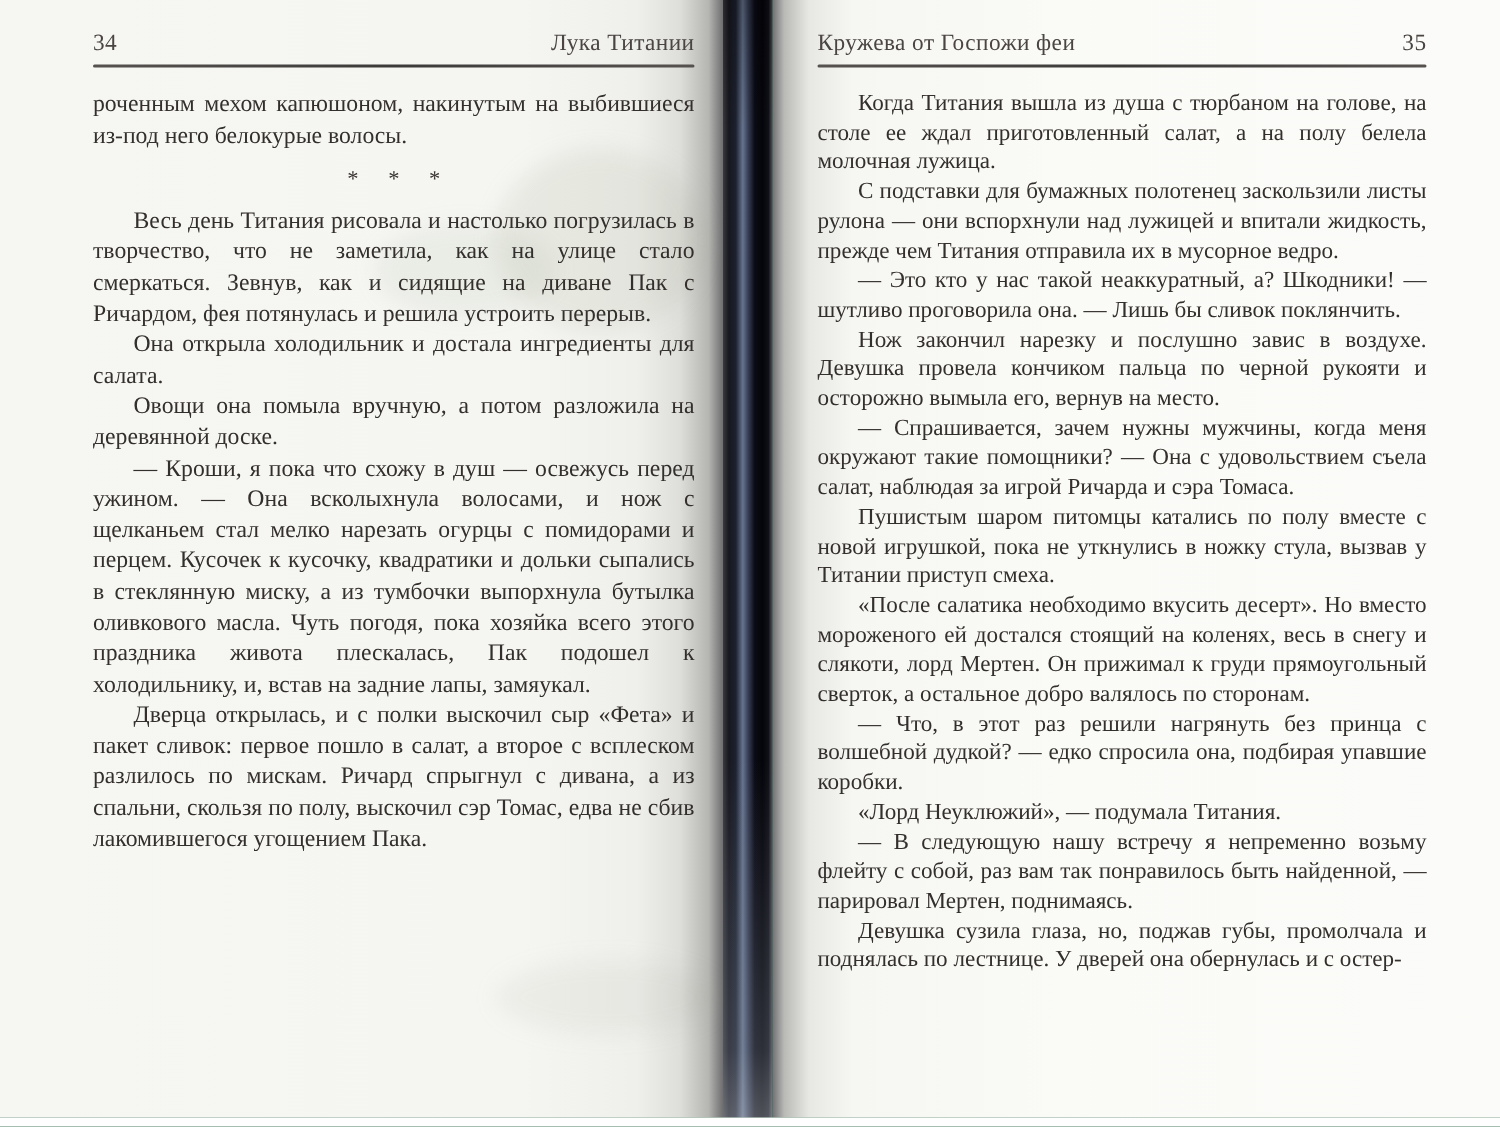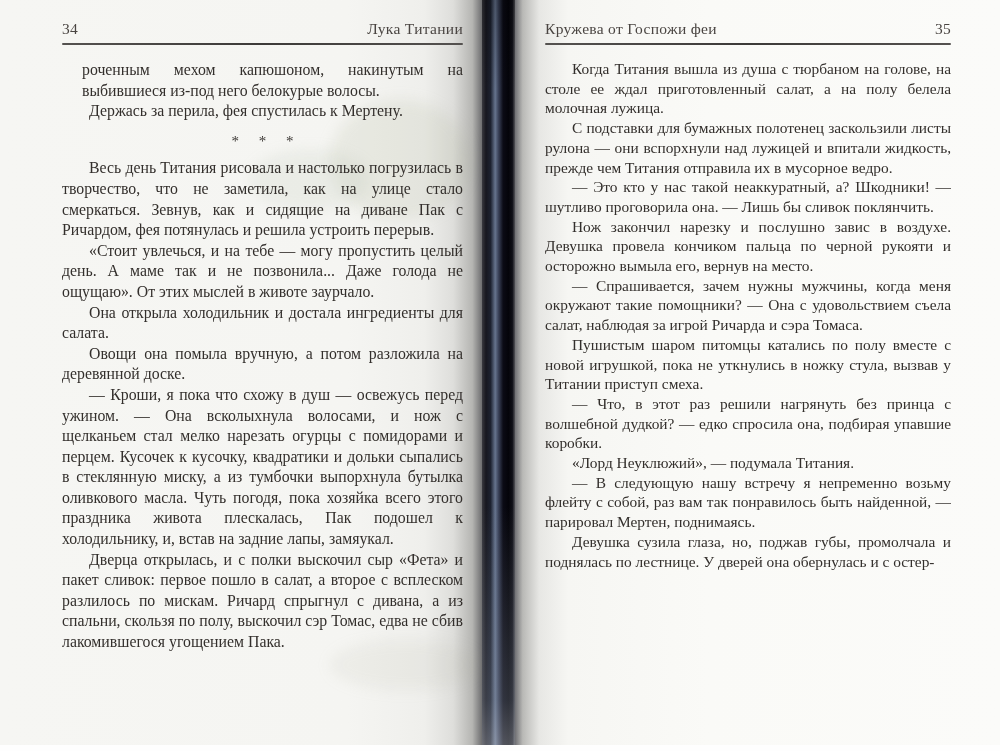--- a/index.html
+++ b/index.html
@@ -102,21 +102,20 @@
     font-size: 15.4px;
     line-height: 19.7px;
     margin-top: 14px;
   }
   .body-text p {
     margin: 0;
     text-indent: 27px;
   }
   .body-text p.no-indent {
     text-indent: 0;
-    margin-left: 20px;
   }
   .separator {
     text-align: center;
     text-indent: 0 !important;
     letter-spacing: 8px;
     padding-left: 8px;
     margin: 9px 0 7px 0 !important;
     font-size: 15px;
     color: #3a3633;
   }
@@ -131,24 +130,22 @@
     <div class="showthrough st-2"></div>
     <div class="showthrough st-4"></div>
     <div class="col">
       <div class="running-head">
         <span>34</span>
         <span>Лука Титании</span>
       </div>
       <div class="head-rule"></div>
       <div class="body-text">
         <p class="no-indent">роченным мехом капюшоном, накинутым на выбившиеся из-под него белокурые волосы.</p>
-        <p>Держась за перила, фея спустилась к Мертену.</p>
         <p class="separator">* * *</p>
         <p>Весь день Титания рисовала и настолько погрузилась в творчество, что не заметила, как на улице стало смеркаться. Зевнув, как и сидящие на диване Пак с Ричардом, фея потянулась и решила устроить перерыв.</p>
-        <p>«Стоит увлечься, и на тебе — могу пропустить целый день. А маме так и не позвонила... Даже голода не ощущаю». От этих мыслей в животе заурчало.</p>
         <p>Она открыла холодильник и достала ингредиенты для салата.</p>
         <p>Овощи она помыла вручную, а потом разложила на деревянной доске.</p>
         <p>— Кроши, я пока что схожу в душ — освежусь перед ужином. — Она всколыхнула волосами, и нож с щелканьем стал мелко нарезать огурцы с помидорами и перцем. Кусочек к кусочку, квадратики и дольки сыпались в стеклянную миску, а из тумбочки выпорхнула бутылка оливкового масла. Чуть погодя, пока хозяйка всего этого праздника живота плескалась, Пак подошел к холодильнику, и, встав на задние лапы, замяукал.</p>
         <p>Дверца открылась, и с полки выскочил сыр «Фета» и пакет сливок: первое пошло в салат, а второе с всплеском разлилось по мискам. Ричард спрыгнул с дивана, а из спальни, скользя по полу, выскочил сэр Томас, едва не сбив лакомившегося угощением Пака.</p>
       </div>
     </div>
   </div>
 
   <div class="gutter"></div>
 
@@ -160,20 +157,21 @@
         <span>35</span>
       </div>
       <div class="head-rule"></div>
       <div class="body-text">
         <p>Когда Титания вышла из душа с тюрбаном на голове, на столе ее ждал приготовленный салат, а на полу белела молочная лужица.</p>
         <p>С подставки для бумажных полотенец заскользили листы рулона — они вспорхнули над лужицей и впитали жидкость, прежде чем Титания отправила их в мусорное ведро.</p>
         <p>— Это кто у нас такой неаккуратный, а? Шкодники! — шутливо проговорила она. — Лишь бы сливок поклянчить.</p>
         <p>Нож закончил нарезку и послушно завис в воздухе. Девушка провела кончиком пальца по черной рукояти и осторожно вымыла его, вернув на место.</p>
         <p>— Спрашивается, зачем нужны мужчины, когда меня окружают такие помощники? — Она с удовольствием съела салат, наблюдая за игрой Ричарда и сэра Томаса.</p>
         <p>Пушистым шаром питомцы катались по полу вместе с новой игрушкой, пока не уткнулись в ножку стула, вызвав у Титании приступ смеха.</p>
+        <p>«После салатика необходимо вкусить десерт». Но вместо мороженого ей достался стоящий на коленях, весь в снегу и слякоти, лорд Мертен. Он прижимал к груди прямоугольный сверток, а остальное добро валялось по сторонам.</p>
         <p>— Что, в этот раз решили нагрянуть без принца с волшебной дудкой? — едко спросила она, подбирая упавшие коробки.</p>
         <p>«Лорд Неуклюжий», — подумала Титания.</p>
         <p>— В следующую нашу встречу я непременно возьму флейту с собой, раз вам так понравилось быть найденной, — парировал Мертен, поднимаясь.</p>
         <p>Девушка сузила глаза, но, поджав губы, промолчала и поднялась по лестнице. У дверей она обернулась и с остер-</p>
       </div>
     </div>
   </div>
 
   <div class="bottom-strip"></div>
 </div>

